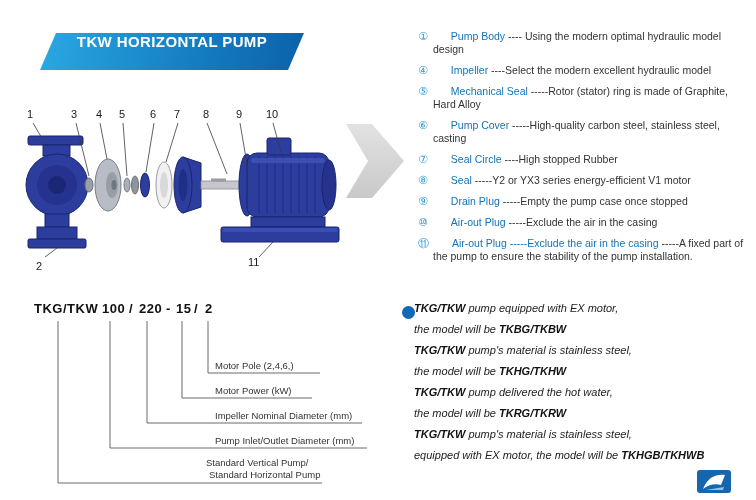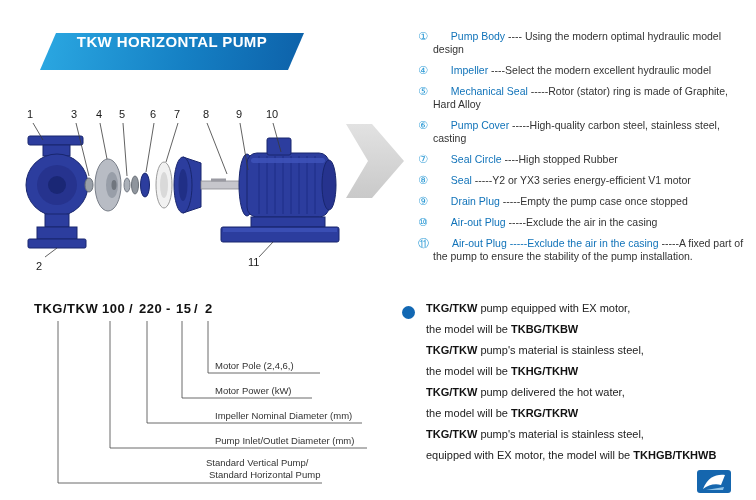--- a/index.html
+++ b/index.html
@@ -30,21 +30,21 @@
 
   
   .model-wrap{position:absolute;left:30px;top:295px;width:380px;height:205px;}
   .mseg{position:absolute;top:6px;font-weight:bold;font-size:13px;color:#111;letter-spacing:.5px;}
   .mlabel{position:absolute;font-size:9.5px;color:#333;white-space:nowrap;}
   .model-wrap svg{position:absolute;left:0;top:0;}
 
   
   .notes{position:absolute;left:402px;top:302px;width:350px;}
   .note-bullet{position:absolute;left:0;top:4px;width:13px;height:13px;border-radius:50%;background:#1268b3;}
-  .note-lines{margin-left:24px;}
+  .note-lines{margin-left:12px;font-style:italic;}
   .note-line{font-size:11px;line-height:12px;margin-bottom:9px;color:#222;white-space:nowrap;}
   .note-line .bold{font-weight:bold;color:#111;}
 
   .logo{position:absolute;left:694px;top:466px;width:40px;height:30px;}
 </style>
 </head>
 <body>
 
 <div class="stage">
 

